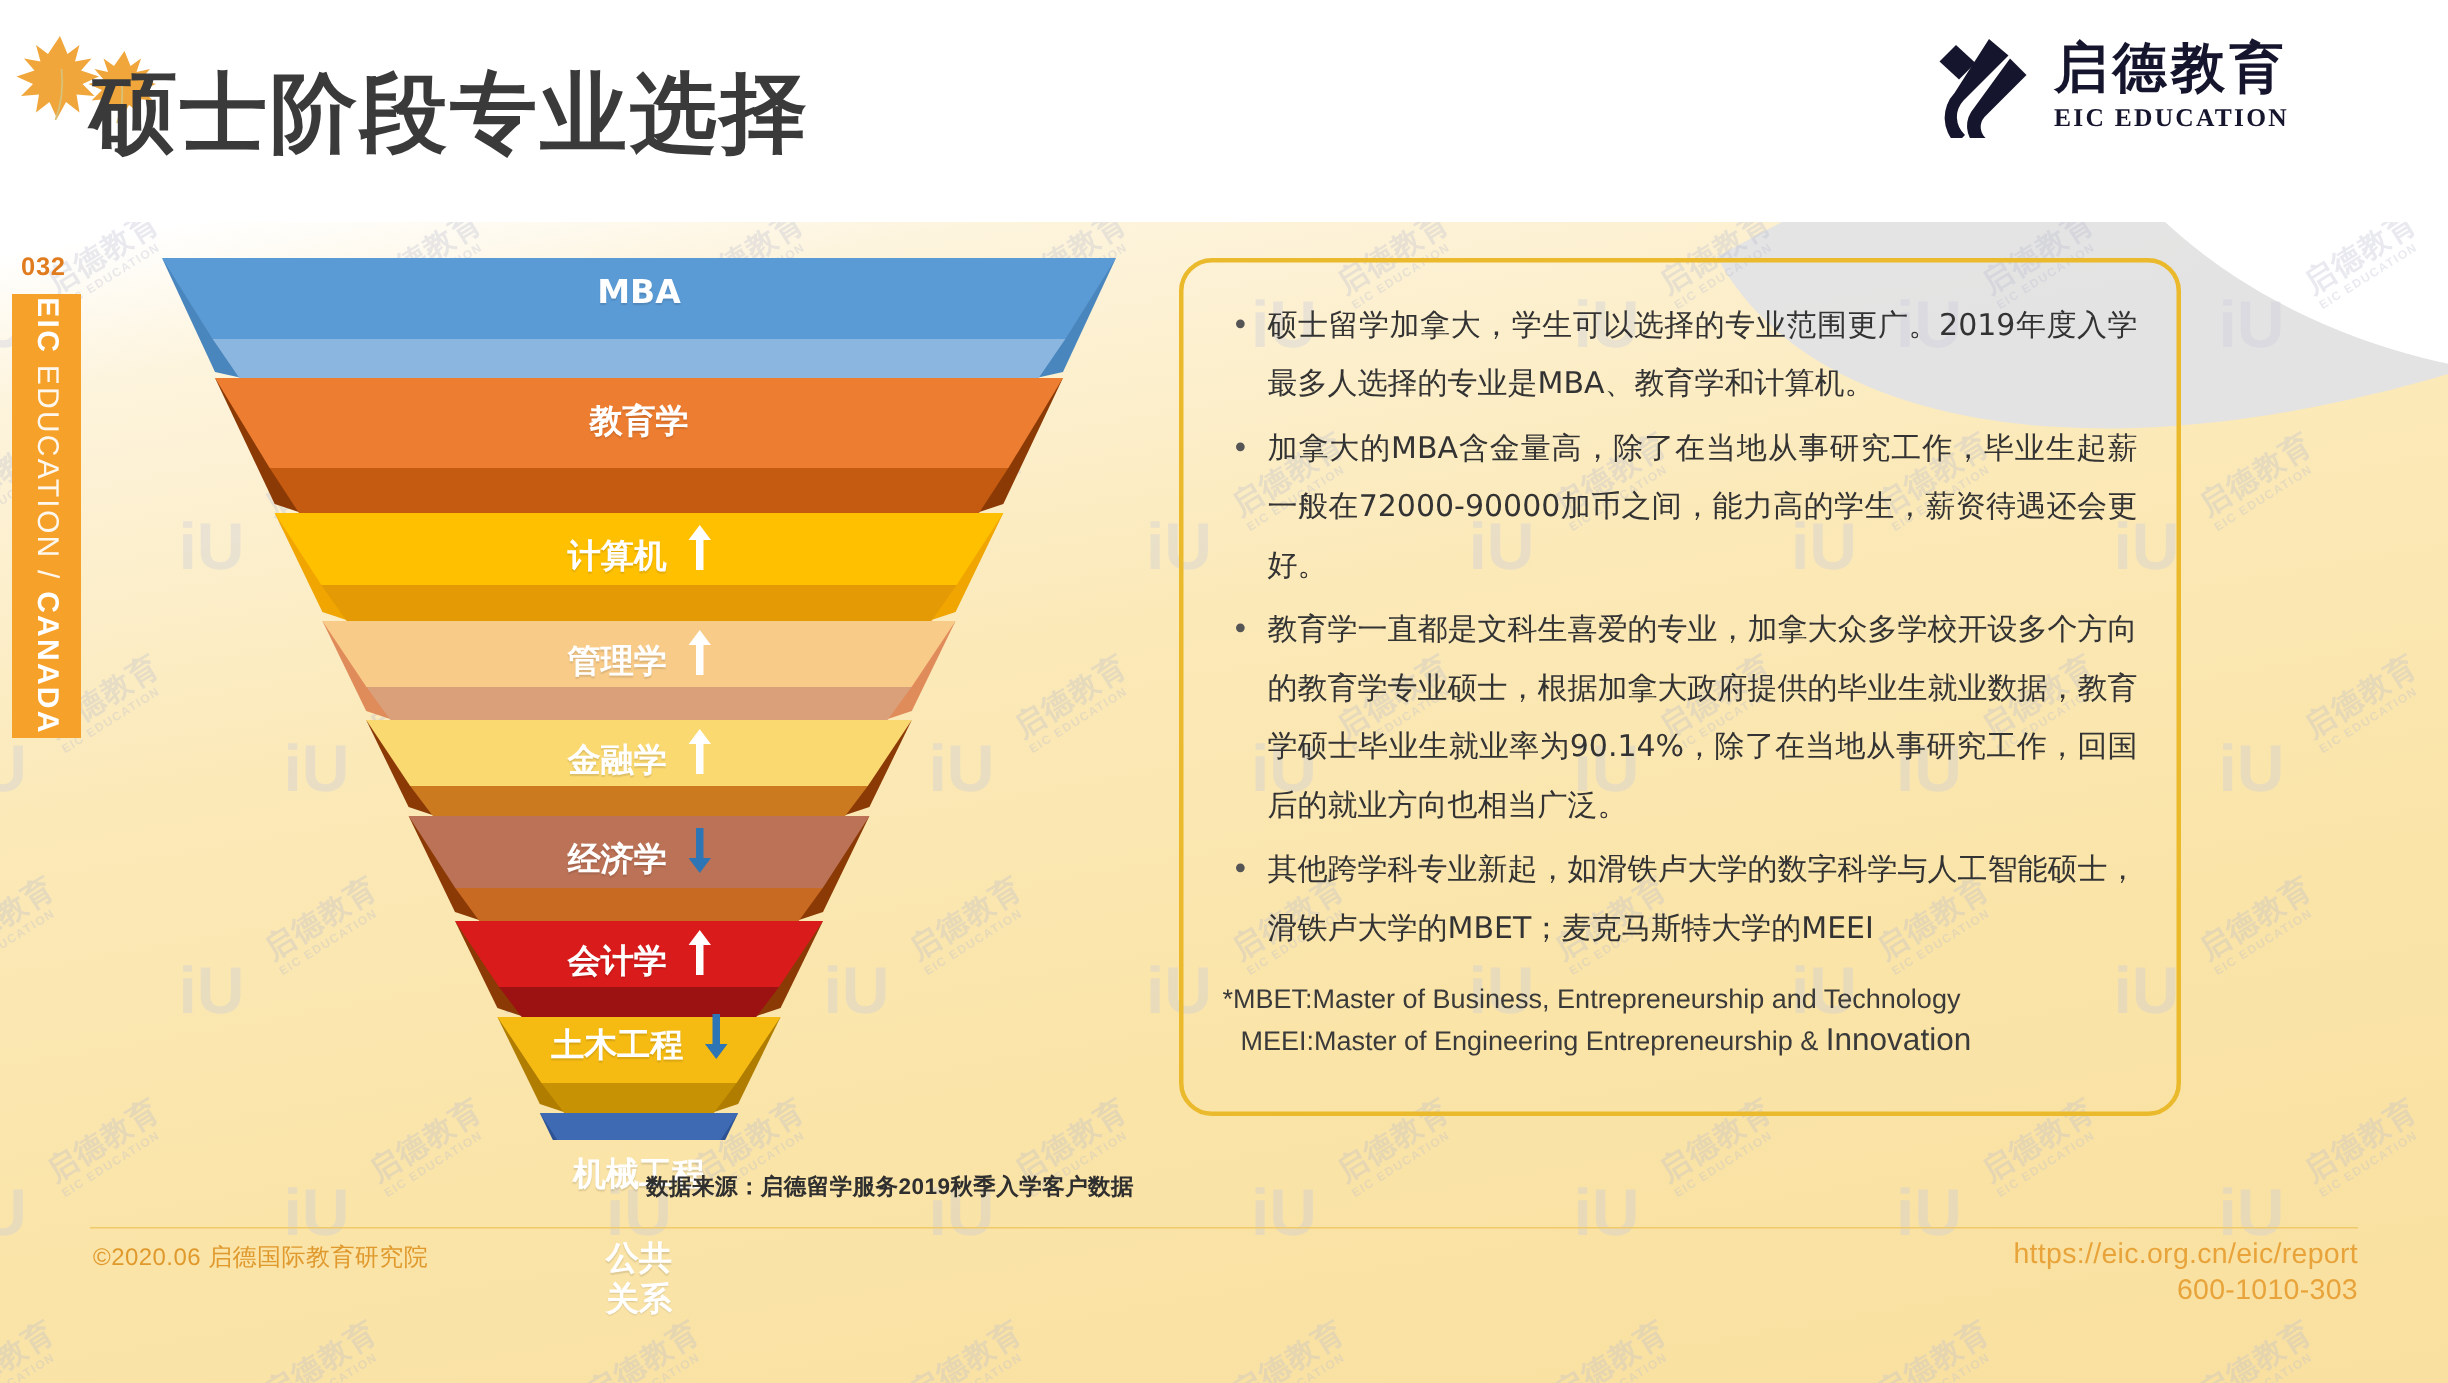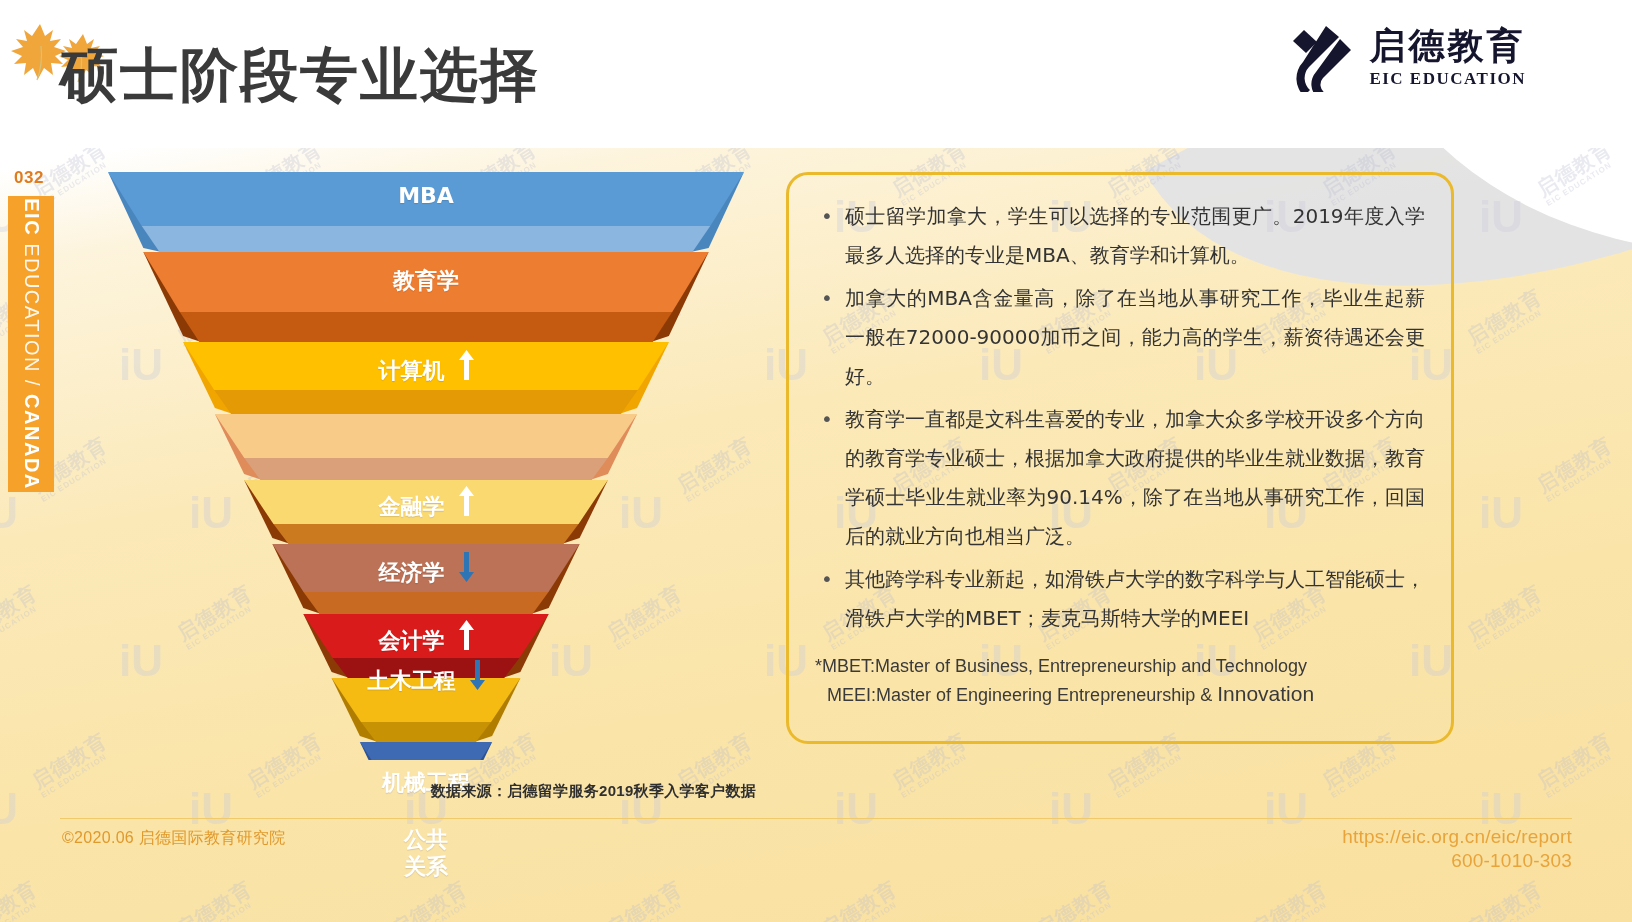--- a/index.html
+++ b/index.html
@@ -483,27 +483,29 @@
           <polygon points="263.89801699716713,582 396.10198300283287,582 364.98951841359775,630 295.01048158640225,630" fill="#3d6ab3"></polygon>
           <polygon points="295.01048158640225,630 364.98951841359775,630 347.1994334277621,656 312.8005665722379,656" fill="#5b83c4"></polygon>
         </g>
         <g>
           <polygon points="296.60056657223794,656 363.39943342776206,656 330,600" fill="#1f2fa0"></polygon>
           <polygon points="296.60056657223794,656 314.60056657223794,666 330,600" fill="#141b6e" opacity="0.55"></polygon>
         </g>
       </svg>
   <div class="flabel" style="font-size: 22px; left: 0px; width: 660px; top: 22.5px;"><span>MBA</span></div><div class="flabel" style="font-size: 22px; left: 0px; width: 660px; top: 105.5px;"><span>教育学</span></div><div class="flabel" style="font-size: 22px; left: 0px; width: 660px; top: 189.5px;"><span>计算机</span><span style="display:inline-block;vertical-align:-2px;margin-left:14px;"><svg width="15" height="30" viewBox="0 0 15 30">
             <polygon points="7.5,0 15,10 10,10 10,30 5,30 5,10 0,10" fill="#ffffff"></polygon>
+          </svg></span></div><div class="flabel" style="font-size: 22px; left: 0px; width: 660px; top: 259.5px;"><span>管理学</span><span style="display:inline-block;vertical-align:-2px;margin-left:14px;"><svg width="15" height="30" viewBox="0 0 15 30">
+            <polygon points="7.5,0 15,10 10,10 10,30 5,30 5,10 0,10" fill="#ffffff"></polygon>
           </svg></span></div><div class="flabel" style="font-size: 22px; left: 0px; width: 660px; top: 325.5px;"><span>金融学</span><span style="display:inline-block;vertical-align:-2px;margin-left:14px;"><svg width="15" height="30" viewBox="0 0 15 30">
             <polygon points="7.5,0 15,10 10,10 10,30 5,30 5,10 0,10" fill="#ffffff"></polygon>
           </svg></span></div><div class="flabel" style="font-size: 22px; left: 0px; width: 660px; top: 459.5px;"><span>会计学</span><span style="display:inline-block;vertical-align:-2px;margin-left:14px;"><svg width="15" height="30" viewBox="0 0 15 30">
             <polygon points="7.5,0 15,10 10,10 10,30 5,30 5,10 0,10" fill="#ffffff"></polygon>
           </svg></span></div><div class="flabel" style="font-size: 22px; left: 0px; width: 660px; top: 391.5px;"><span>经济学</span><span style="display:inline-block;vertical-align:-2px;margin-left:14px;"><svg width="15" height="30" viewBox="0 0 15 30">
             <polygon points="7.5,30 0,20 5,20 5,0 10,0 10,20 15,20" fill="#2e75b6"></polygon>
-          </svg></span></div><div class="flabel" style="font-size: 22px; left: 0px; width: 660px; top: 500px;"><span>土木工程</span><span style="display:inline-block;vertical-align:-2px;margin-left:14px;"><svg width="15" height="30" viewBox="0 0 15 30">
+          </svg></span></div><div class="flabel" style="font-size: 22px; left: 0px; width: 660px; top: 516px;"><span>土木工程</span><span style="display:inline-block;vertical-align:-2px;margin-left:14px;"><svg width="15" height="30" viewBox="0 0 15 30">
             <polygon points="7.5,30 0,20 5,20 5,0 10,0 10,20 15,20" fill="#2e75b6"></polygon>
           </svg></span></div><div class="flabel" style="font-size: 22px; left: 0px; width: 660px; top: 589.5px; margin-top: 18px;"><span>机械工程</span></div><div class="flabel" style="font-size: 22px; left: 0px; width: 660px; top: 665.5px; line-height: 27px;"><span>公共<br>关系</span></div></div>
   <div id="caption">数据来源：启德留学服务2019秋季入学客户数据</div>
 
   <div id="panel">
     <ul id="bullets">
         <li>硕士留学加拿大，学生可以选择的专业范围更广。2019年度入学最多人选择的专业是MBA、教育学和计算机。</li>
         <li>加拿大的MBA含金量高，除了在当地从事研究工作，毕业生起薪一般在72000-90000加币之间，能力高的学生，薪资待遇还会更好。</li>
         <li>教育学一直都是文科生喜爱的专业，加拿大众多学校开设多个方向的教育学专业硕士，根据加拿大政府提供的毕业生就业数据，教育学硕士毕业生就业率为90.14%，除了在当地从事研究工作，回国后的就业方向也相当广泛。</li>
         <li>其他跨学科专业新起，如滑铁卢大学的数字科学与人工智能硕士，滑铁卢大学的MBET；麦克马斯特大学的MEEI</li>

